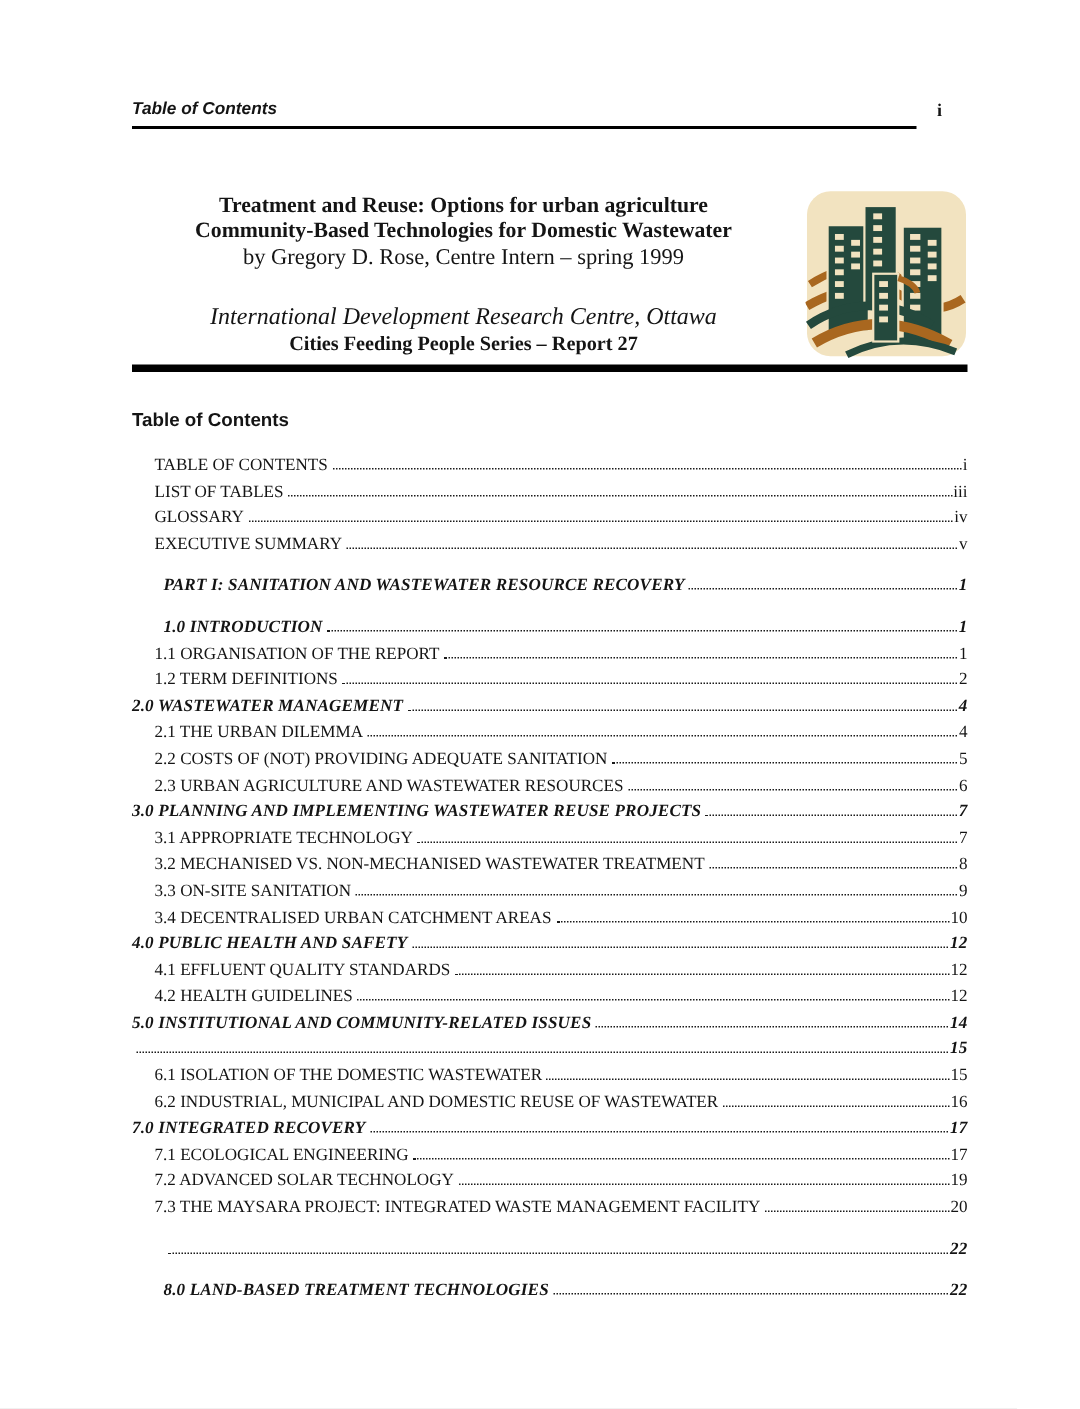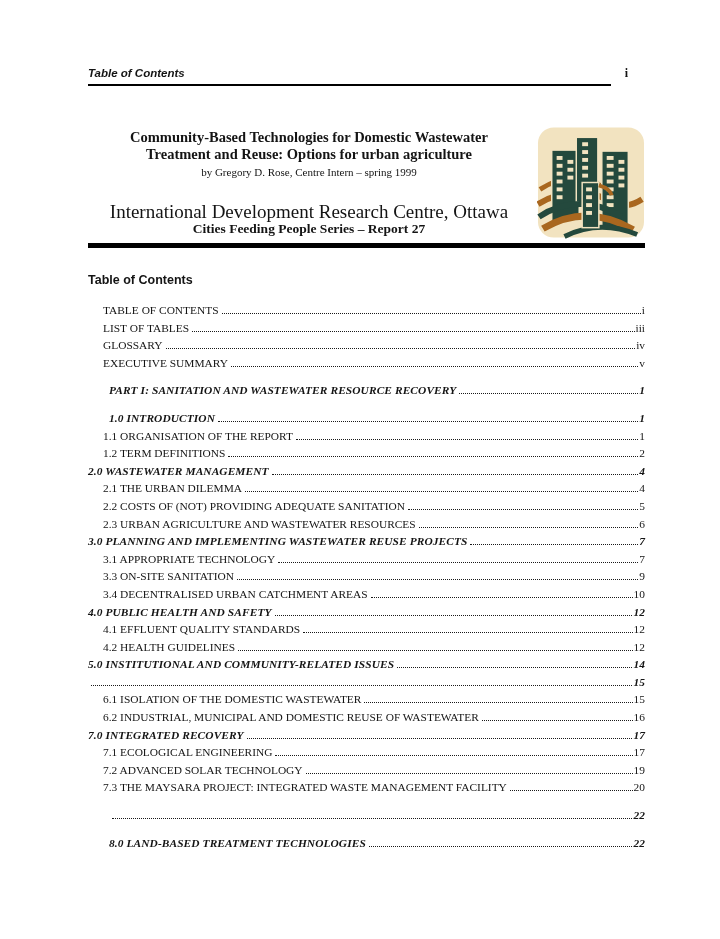--- a/index.html
+++ b/index.html
@@ -50,28 +50,29 @@
     width: 442px;
     text-align: center;
     padding-top: 3px;
   }
   .cover-title {
     font-weight: 700;
     font-size: 14.5px;
     line-height: 17px;
   }
   .cover-byline {
-    font-size: 11px;
+    font-size: 15px;
     line-height: 14px;
     margin-top: 2px;
   }
   .cover-org {
-    font-size: 19px;
+    font-size: 16px;
     line-height: 17px;
     margin-top: 24px;
+    font-style: italic;
   }
   .cover-series {
     font-weight: 700;
     font-size: 13.5px;
     line-height: 17px;
   }
   .logo-box {
     width: 108px;
     height: 113px;
     flex: none;
@@ -122,22 +123,22 @@
 <div class="page">
 
   <div class="running-header">
     <div class="rh-title">Table of Contents</div>
     <div class="rh-num">i</div>
   </div>
 
   <div class="cover">
     <div class="cover-text">
       <div class="cover-title">
+        <div>Treatment and Reuse: Options for urban agriculture</div>
         <div>Community-Based Technologies for Domestic Wastewater</div>
-        <div>Treatment and Reuse: Options for urban agriculture</div>
       </div>
       <div class="cover-byline">by Gregory D. Rose, Centre Intern – spring 1999</div>
       <div class="cover-org">International Development Research Centre, Ottawa</div>
       <div class="cover-series">Cities Feeding People Series – Report 27</div>
     </div>
 
     <div class="logo-box">
       <svg viewBox="0 0 110 114" xmlns="http://www.w3.org/2000/svg">
 
         <rect x="1" y="1" width="108" height="112" rx="16" fill="#f2e3c0"></rect>
@@ -281,20 +282,25 @@
       <span class="dots"></span>
       <span class="pnum">7</span>
     </div>
 
     <div class="toc-entry sub">
       <span class="label">3.1 APPROPRIATE TECHNOLOGY</span>
       <span class="dots"></span>
       <span class="pnum">7</span>
     </div>
 
+    <div class="toc-entry sub">
+      <span class="label">3.2 MECHANISED VS. NON-MECHANISED WASTEWATER TREATMENT</span>
+      <span class="dots"></span>
+      <span class="pnum">8</span>
+    </div>
 
     <div class="toc-entry sub">
       <span class="label">3.3 ON-SITE SANITATION</span>
       <span class="dots"></span>
       <span class="pnum">9</span>
     </div>
 
     <div class="toc-entry sub">
       <span class="label">3.4 DECENTRALISED URBAN CATCHMENT AREAS</span>
       <span class="dots"></span>

